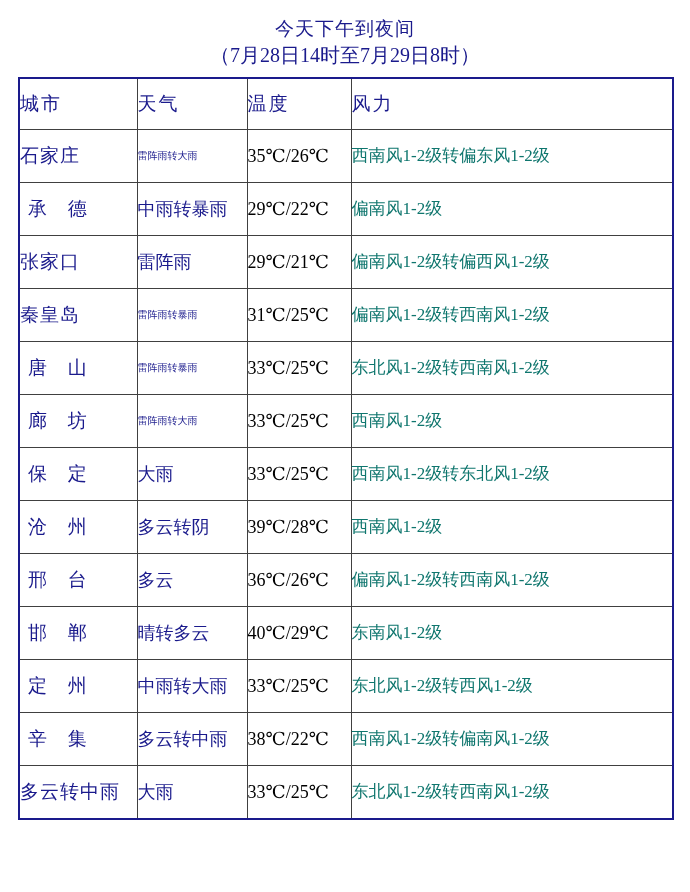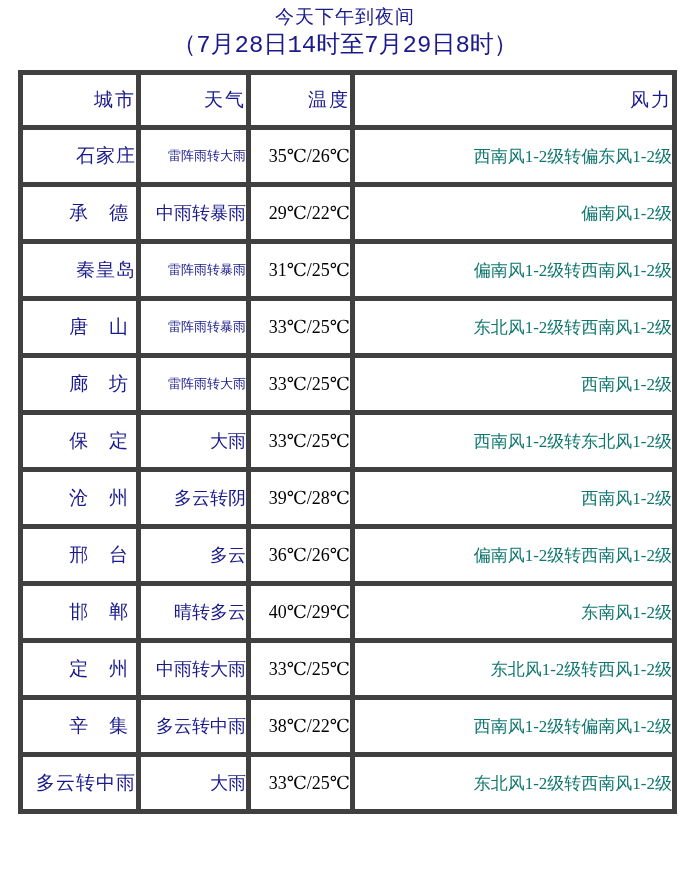--- a/index.html
+++ b/index.html
@@ -11,46 +11,45 @@
     width: 690px;
     height: 892px;
     font-family: "Liberation Serif", "DejaVu Serif", serif;
     color: #1a1a6e;
     overflow: hidden;
   }
   .page {
     width: 690px;
     height: 628px;
     box-sizing: border-box;
-    padding: 4px 18px 10px 18px;
+    padding: 16px 18px 10px 18px;
   }
   .title-block {
     text-align: center;
     color: #1a1a8c;
     line-height: 1.35;
     margin-bottom: 8px;
   }
   .title-main {
     font-size: 19px;
     letter-spacing: 1px;
   }
   .title-sub {
-    font-size: 24px;
+    font-size: 20px;
     letter-spacing: 0px;
-    font-family: Liberation Mono, monospace;
   }
   table.weather {
     border-collapse: collapse;
     width: 654px;
     table-layout: fixed;
     border: 2px solid #1a1a8c;
   }
   table.weather th, table.weather td {
-    border: 5px solid #404040;
-    text-align: right;
+    border: 1px solid #404040;
+    text-align: left;
     vertical-align: middle;
     padding: 0;
   }
   table.weather th {
     height: 50px;
     font-size: 19px;
     font-weight: normal;
     color: #1a1a8c;
     letter-spacing: 2px;
   }
@@ -68,21 +67,21 @@
     letter-spacing: 1px;
   }
   .city.spaced {
     letter-spacing: 8px;
     text-indent: 8px;
   }
   .weather {
     font-size: 18px;
   }
   .weather.small {
-    font-size: 13px;
+    font-size: 10px;
     letter-spacing: 0px;
   }
   .temp {
     font-size: 18px;
     color: #000000;
     white-space: nowrap;
   }
   .wind {
     font-size: 17px;
     color: #0f766e;
@@ -138,20 +137,34 @@
           </td>
           <td>
             <div class="temp">29℃/22℃</div>
           </td>
           <td>
             <div class="wind">偏南风1-2级</div>
           </td>
         </tr>
         <tr>
           <td>
+            <div class="city">张家口</div>
+          </td>
+          <td>
+            <div class="weather">雷阵雨</div>
+          </td>
+          <td>
+            <div class="temp">29℃/21℃</div>
+          </td>
+          <td>
+            <div class="wind">偏南风1-2级转偏西风1-2级</div>
+          </td>
+        </tr>
+        <tr>
+          <td>
             <div class="city">秦皇岛</div>
           </td>
           <td>
             <div class="weather small">雷阵雨转暴雨</div>
           </td>
           <td>
             <div class="temp">31℃/25℃</div>
           </td>
           <td>
             <div class="wind">偏南风1-2级转西南风1-2级</div>

